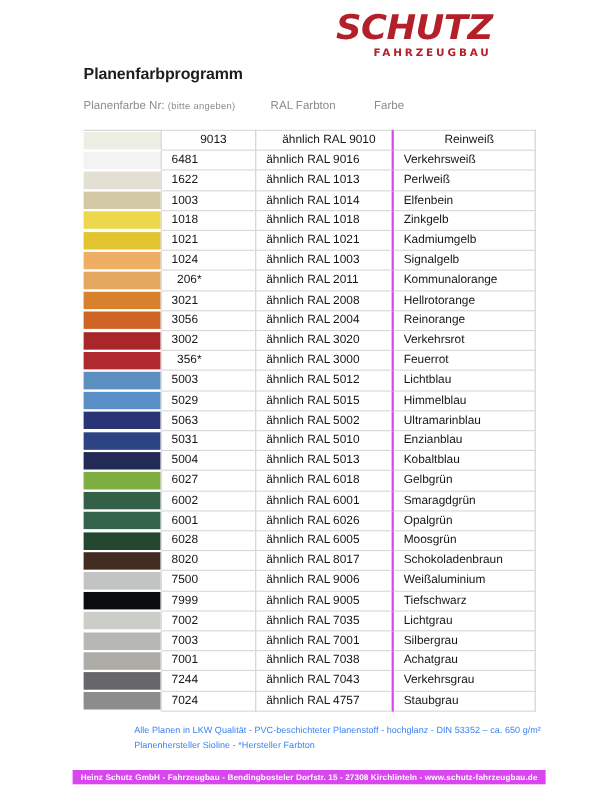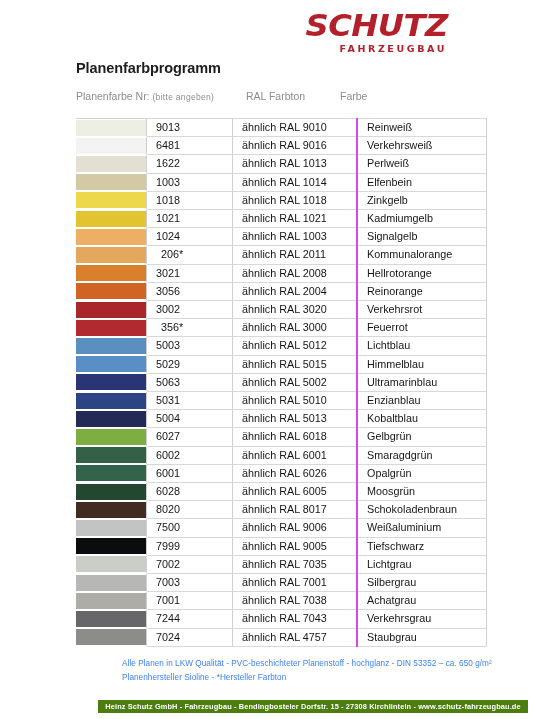--- a/index.html
+++ b/index.html
@@ -126,21 +126,21 @@
   .c-code.star { padding-left: 14px !important; }
   .c-ral {
     width: 114px;
     padding-left: 9px !important;
     border-right: 2px solid #d946ef;
   }
   .c-name {
     padding-left: 9px !important;
     border-right: 1px solid #cfcfcf;
   }
-  .color-table tr:first-child td { border-top: 1px solid #d8d8d8; }
+  .color-table tr:first-child td { border-top: 1px solid #d8d8d8; text-align: center; }
   .color-table tr:first-child td.c-swatch { border-top: 1px solid #cfcfcf; }
 
   
   .notes {
     position: absolute;
     left: 78px;
     top: 657px;
     width: 430px;
     color: #3b82f6;
     margin-left: 44px;
@@ -423,15 +423,15 @@
           <td class="c-name">Staubgrau</td>
         </tr>
       </tbody>
   </table>
 
   <div class="notes">
     <div class="note-line">Alle Planen in LKW Qualität - PVC-beschichteter Planenstoff - hochglanz - DIN 53352 – ca. 650 g/m²</div>
     <div class="note-line">Planenhersteller Sioline   - *Hersteller Farbton</div>
   </div>
 
-  <div class="footer-bar" style="background: #4d7c0f; margin-left: 32px;">Heinz Schutz GmbH - Fahrzeugbau - Bendingbosteler Dorfstr. 15 - 27308 Kirchlinteln - www.schutz-fahrzeugbau.de</div>
+  <div class="footer-bar" style="background: #d946ef;">Heinz Schutz GmbH - Fahrzeugbau - Bendingbosteler Dorfstr. 15 - 27308 Kirchlinteln - www.schutz-fahrzeugbau.de</div>
 
 </div>
 
 </body></html>

